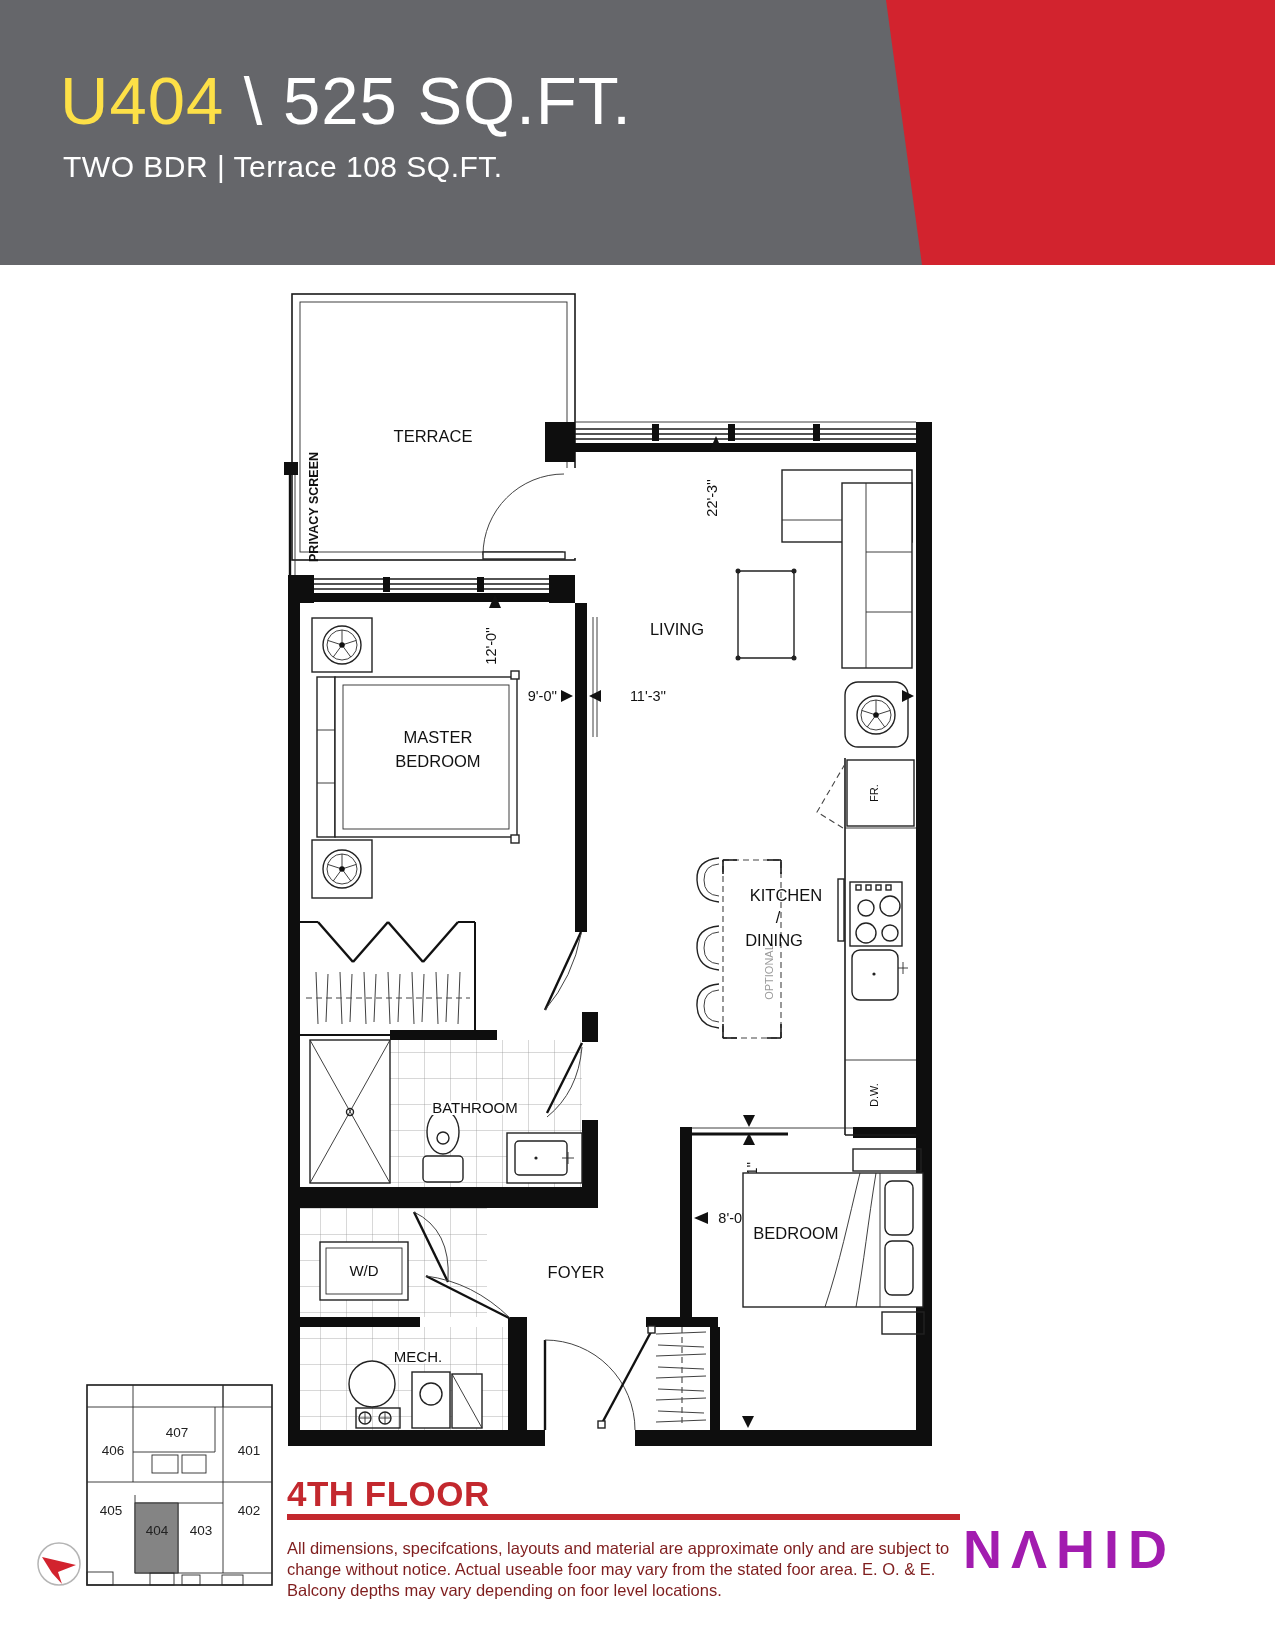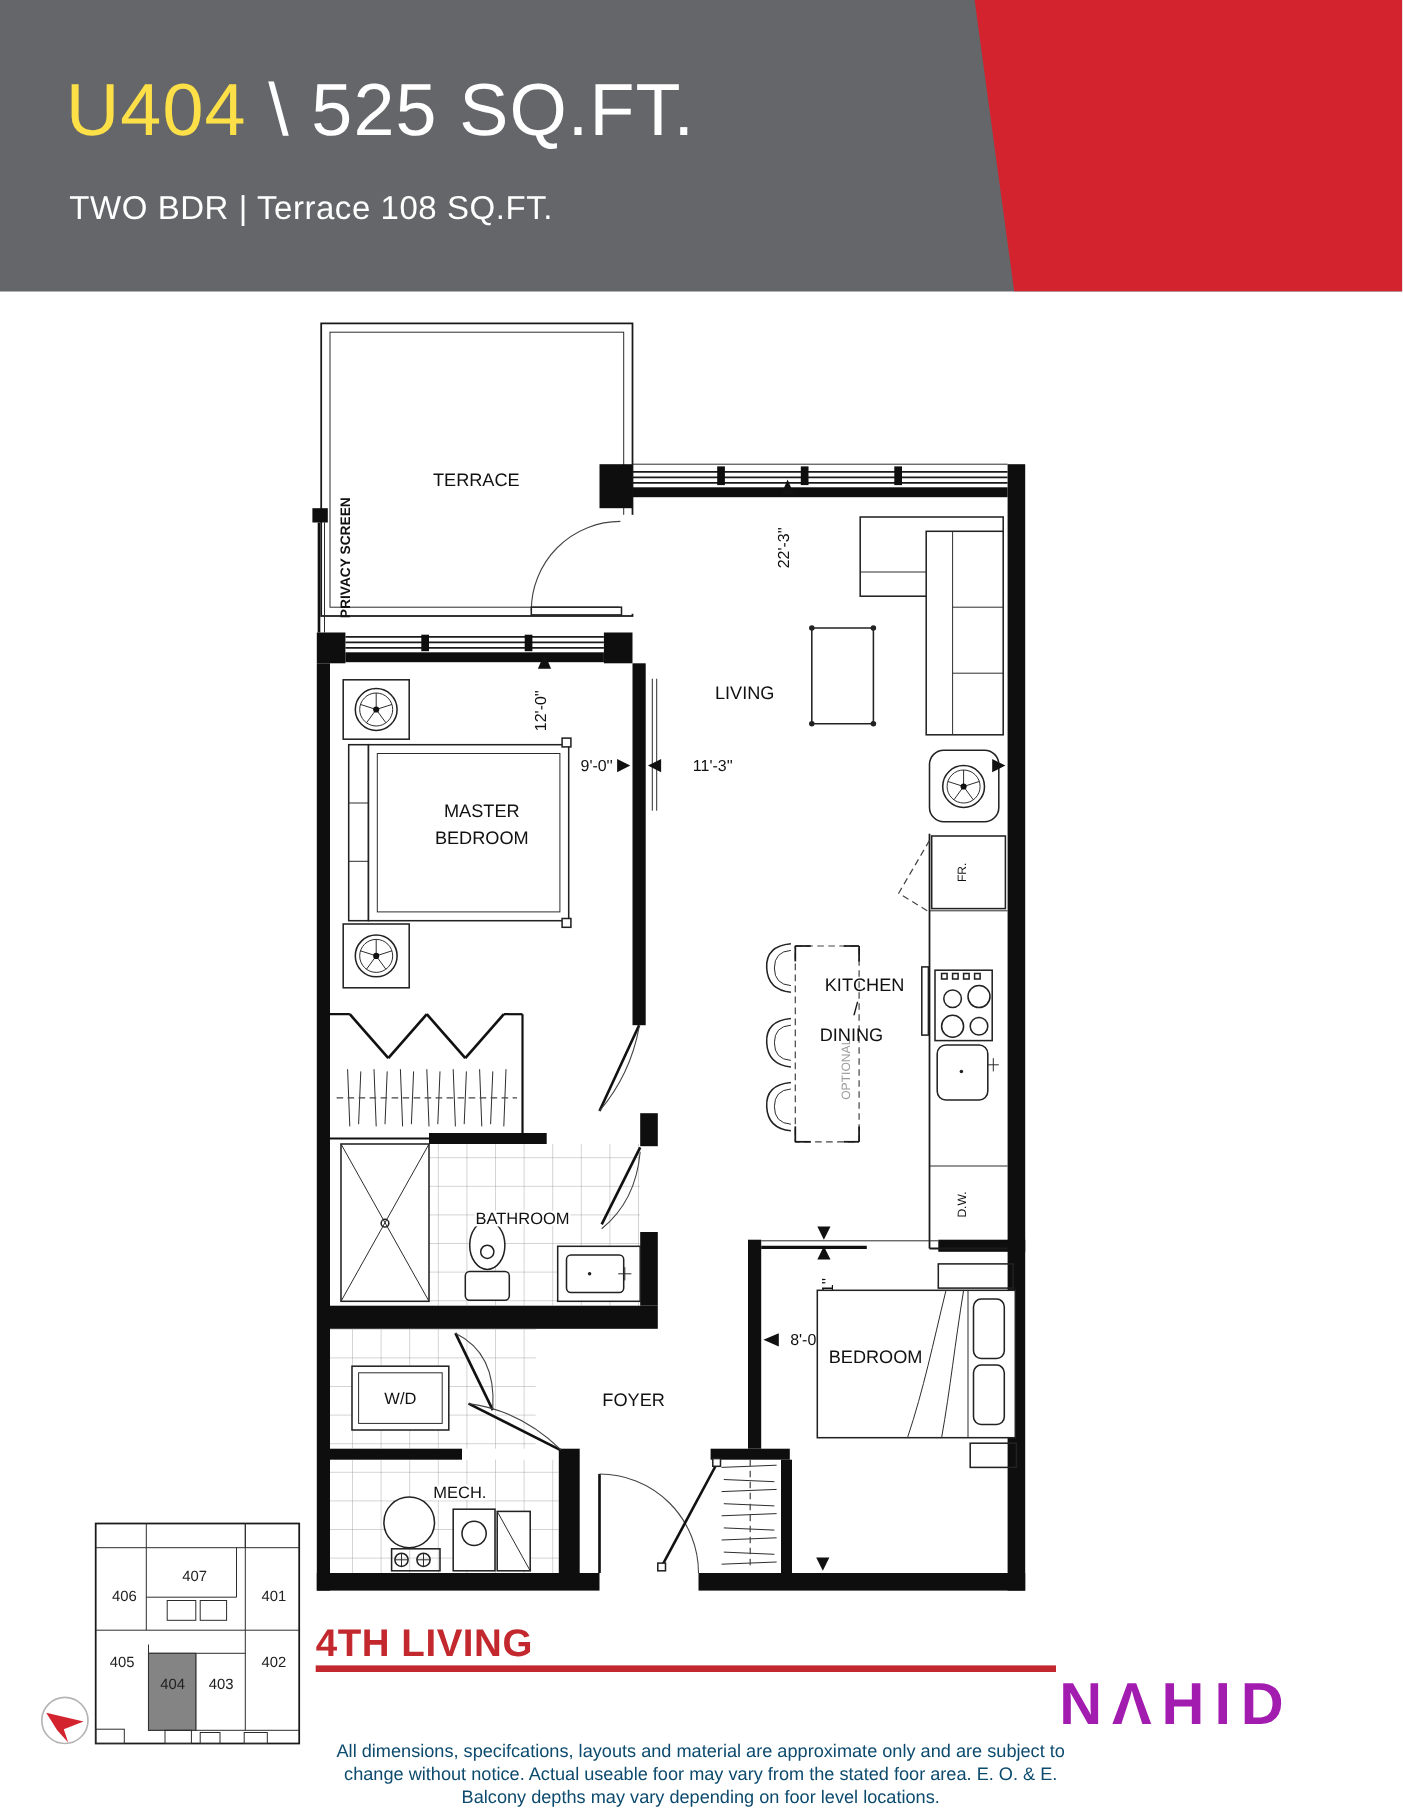--- a/index.html
+++ b/index.html
@@ -4,21 +4,21 @@
 <style>
   html,body{margin:0;padding:0;background:#fff;}
   .page{position:relative;width:1275px;height:1650px;background:#fff;overflow:hidden;
         font-family:"Liberation Sans",sans-serif;}
   
   .banner{position:absolute;left:0;top:0;width:1275px;height:265px;background:#65666a;}
   .banner svg{position:absolute;left:0;top:0;}
   .title{position:absolute;left:60px;top:62px;font-size:67px;font-weight:400;color:#fff;
          letter-spacing:1px;white-space:nowrap;}
   .title .unit{color:#fde047;}
-  .subtitle{position:absolute;left:63px;top:150px;font-size:30px;color:#fff;letter-spacing:.5px;margin-top:23px;}
+  .subtitle{position:absolute;left:63px;top:150px;font-size:30px;color:#fff;letter-spacing:.5px;}
   
   .plansvg{position:absolute;left:268px;top:272px;}
   .keysvg{position:absolute;left:30px;top:1375px;}
   .wall{fill:#0e0e0e;stroke:none;}
   .thin{stroke:#1a1a1a;stroke-width:1.6;fill:none;}
   .hair{stroke:#2a2a2a;stroke-width:0.9;fill:none;}
   .furn{stroke:#222;stroke-width:1.4;fill:#fff;}
   .furnNF{stroke:#222;stroke-width:1.4;fill:none;}
   .door{stroke:#111;stroke-width:2.4;fill:none;}
   .arc{stroke:#444;stroke-width:1;fill:none;}
@@ -29,21 +29,21 @@
   .dim{font-family:"Liberation Sans",sans-serif;font-size:14.5px;fill:#111;text-anchor:middle;}
   .dimend{text-anchor:end;}
   .rotlbl{font-family:"Liberation Sans",sans-serif;font-size:11px;fill:#111;text-anchor:middle;}
   .optional{font-family:"Liberation Sans",sans-serif;font-size:11px;fill:#9a9a9a;text-anchor:middle;}
   .privacy{font-family:"Liberation Sans",sans-serif;font-size:12.5px;font-weight:700;fill:#111;text-anchor:middle;}
   .kp{font-family:"Liberation Sans",sans-serif;font-size:13.5px;fill:#222;text-anchor:middle;}
   .tri{fill:#111;}
   
   .floor-title{position:absolute;left:287px;top:1474px;font-size:35px;font-weight:700;color:#c3282e;letter-spacing:.5px;}
   .redline{position:absolute;left:287px;top:1514px;width:673px;height:6px;background:#c3282e;}
-  .disclaimer{position:absolute;left:287px;top:1582px;width:700px;font-size:16.5px;line-height:1.27;color:#0c4a6e;text-align:center;}
+  .disclaimer{position:absolute;left:287px;top:1538px;width:700px;font-size:16.5px;line-height:1.27;color:#7f1d1d;}
   .nahid{position:absolute;left:963px;top:1518px;font-size:54px;font-weight:700;color:#a21caf;
          letter-spacing:9px;font-family:"Liberation Sans",sans-serif;}
 </style>
 </head>
 <body>
 
 <div class="page">
 
   <div class="banner">
     <svg width="1275" height="265" viewBox="0 0 1275 265">
@@ -355,18 +355,18 @@
     <text class="kp" x="83" y="80">406</text>
     <text class="kp" x="219" y="80">401</text>
     <text class="kp" x="81" y="140">405</text>
     <text class="kp" x="127" y="160">404</text>
     <text class="kp" x="171" y="160">403</text>
     <text class="kp" x="219" y="140">402</text>
     <circle cx="29" cy="189" r="21" fill="none" stroke="#b5b5b5" stroke-width="1.5"></circle>
     <polygon points="12,182 46,190 28,197 32,209 22,198" fill="#d2232e"></polygon>
   </svg>
 
-  <div class="floor-title">4TH LIVING</div>
+  <div class="floor-title">4TH FLOOR</div>
   <div class="redline"></div>
   <div class="disclaimer">All dimensions, specifcations, layouts and material are approximate only and are subject to change without notice. Actual useable foor may vary from the stated foor area. E. O. &amp; E. Balcony depths may vary depending on foor level locations.</div>
   <div class="nahid">NΛHID</div>
 
 </div>
 
 </body></html>

